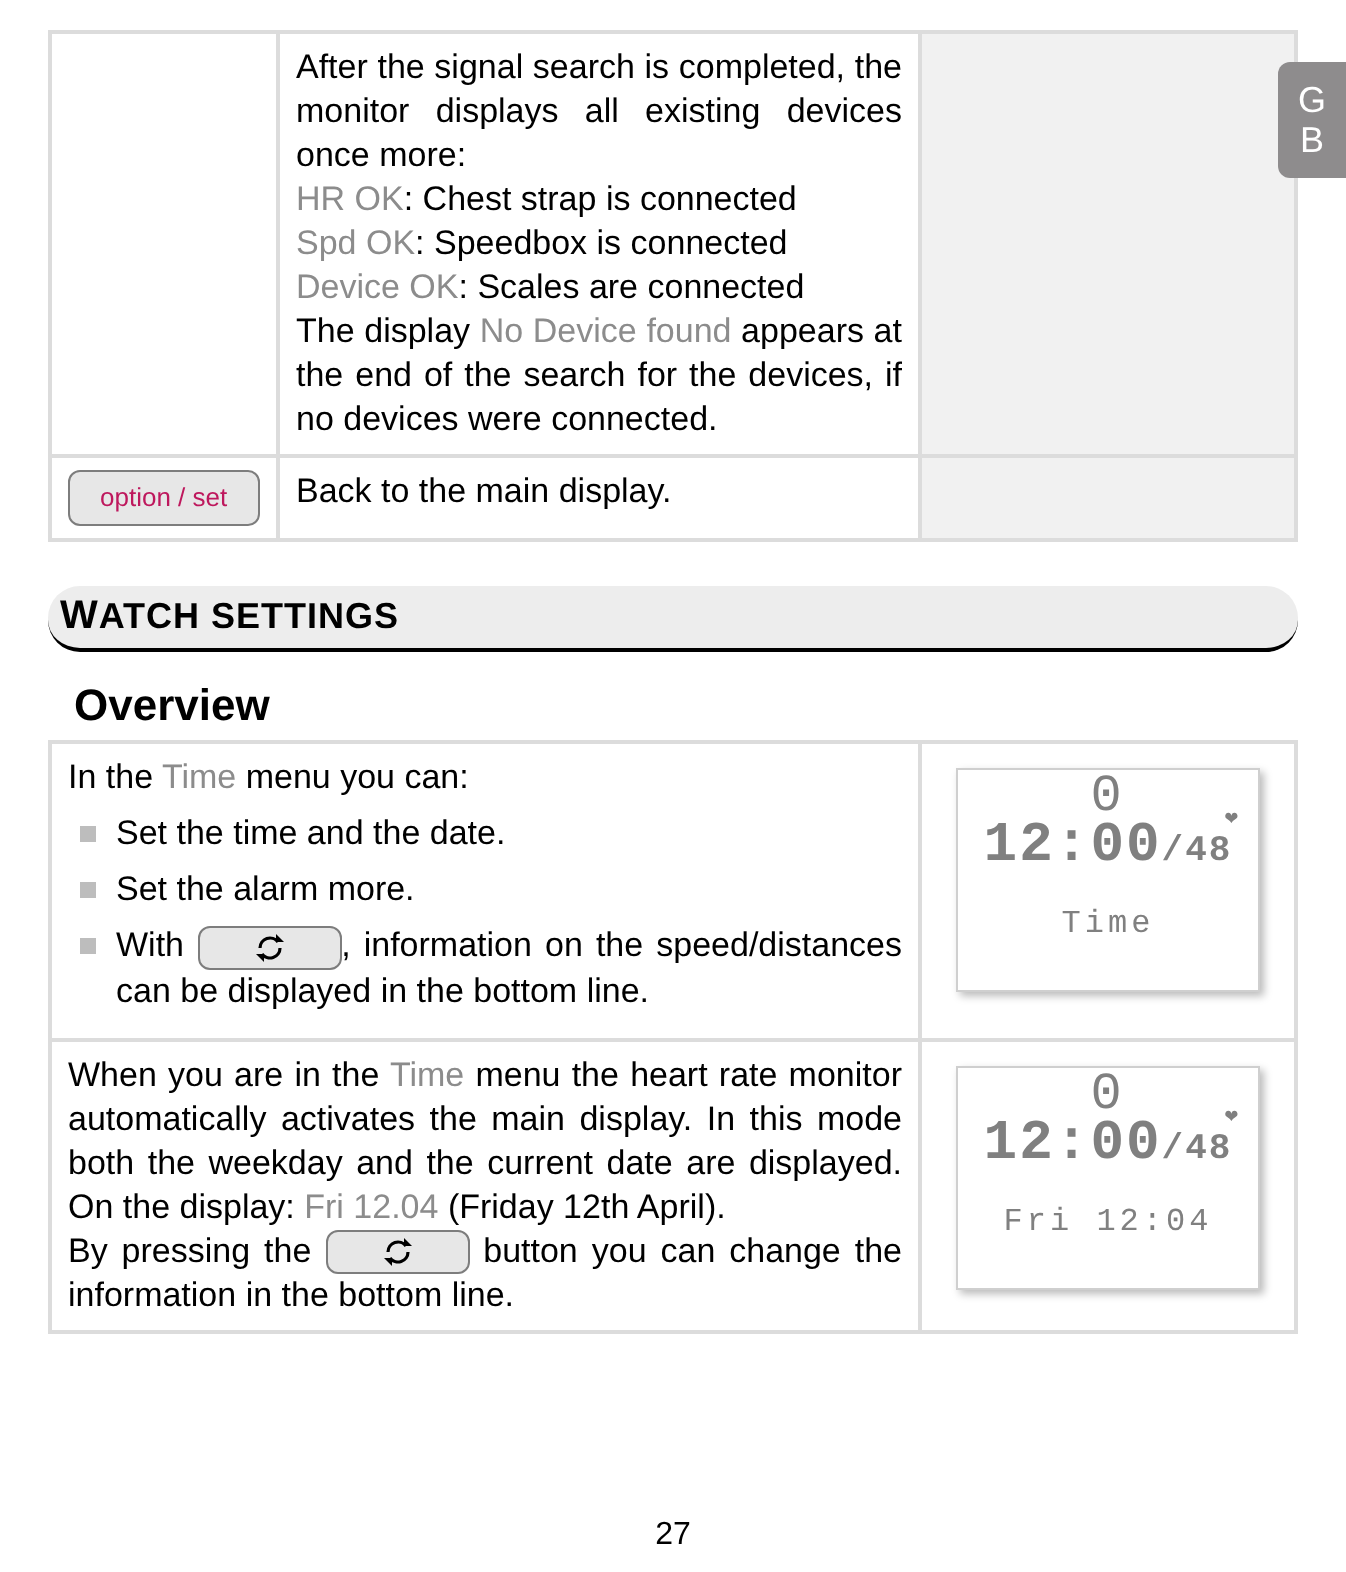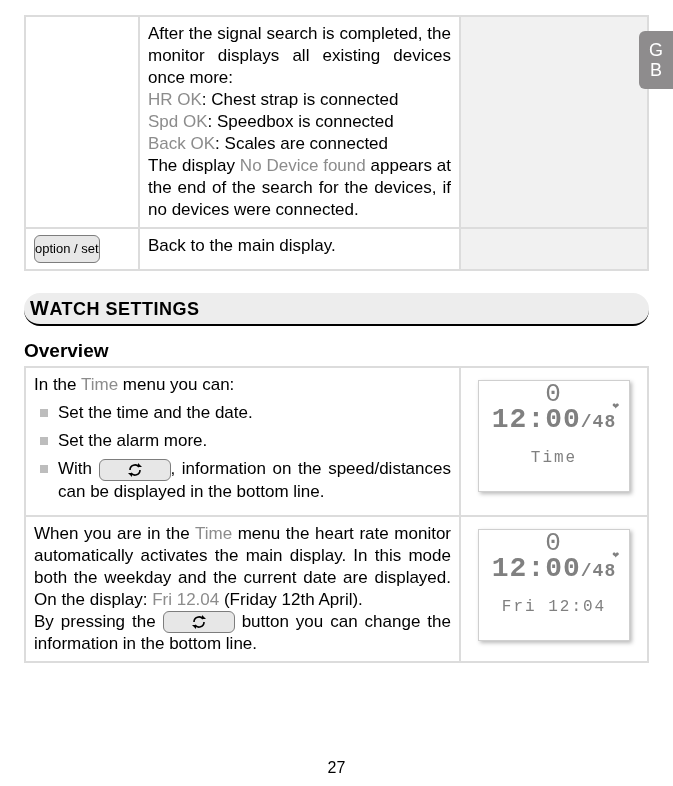--- a/index.html
+++ b/index.html
@@ -48,40 +48,40 @@
   table.device-table { margin-top: 15px; }
   .no-top td { border-top: none; }
   .btn-col { width: 96px; text-align:center; padding: 4px; }
   .img-col { width: 170px; background:#f1f1f1; }
   .img-col2 { width: 170px; background:#fff; padding:0;}
   .button-chip {
     display: inline-block;
     background: #e7e7e7;
     border: 1px solid #7d7d7d;
     border-radius: 6px;
-    padding: 2px 0;
+    padding: 2px 15px;
     font-size: 13px;
-    color:#000000;
+    color:#be185d;
   }
   .bold-gray { font-weight: normal; color: #8c8c8c; }
   .section-bar {
     background: #ededed;
     font-variant: small-caps;
     font-weight: bold;
     font-size: 18px;
     padding: 4px 6px;
     margin-top: 22px;
     border-bottom: 2px solid #000;
     letter-spacing: 0.5px;
     border-radius: 16px;
   }
   .section-bar .caps { font-size: 20px; }
   h3.overview {
-    font-size: 19px;
-    margin: 14px 0 4px 0;
+    font-size: 22px;
+    margin: 14px 0 4px 13px;
     font-weight: bold;
   }
   ul.square {
     list-style: none;
     padding-left: 6px;
     margin: 0 0;
   }
   ul.square > li {
     text-align: justify;
     padding-left: 18px;
@@ -171,21 +171,21 @@
       <td class="btn-col"></td>
       <td>
         <div style="text-align:justify;">After the signal search is completed, the monitor displays all existing devices once more:</div>
         <div>
           <span class="bold-gray">HR OK</span><span>: Chest strap is connected</span>
         </div>
         <div>
           <span class="bold-gray">Spd OK</span><span>: Speedbox is connected</span>
         </div>
         <div>
-          <span class="bold-gray">Back OK</span><span>: Scales are connected</span>
+          <span class="bold-gray">Device OK</span><span>: Scales are connected</span>
         </div>
         <div style="text-align:justify;">
           <span>The display </span><span class="bold-gray">No Device found</span><span> appears at the end of the search for the devices, if no devices were con­nected.</span>
         </div>
       </td>
       <td class="img-col"></td>
     </tr>
     <tr>
       <td class="btn-col">
         <span class="button-chip">option / set</span>

